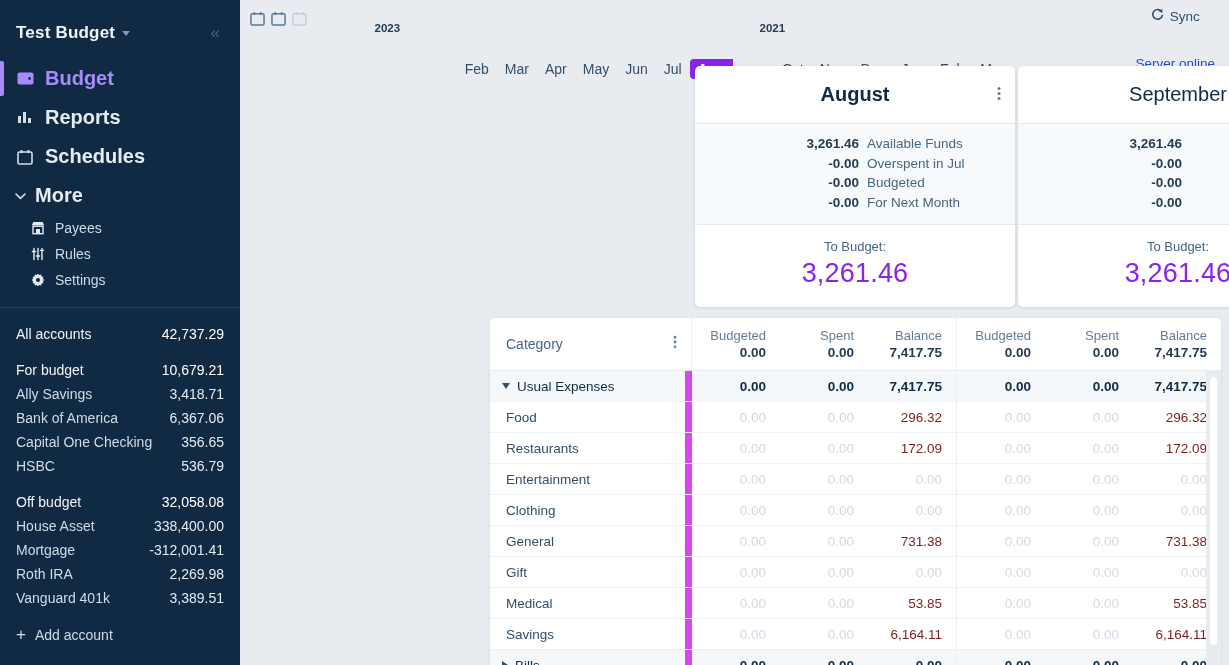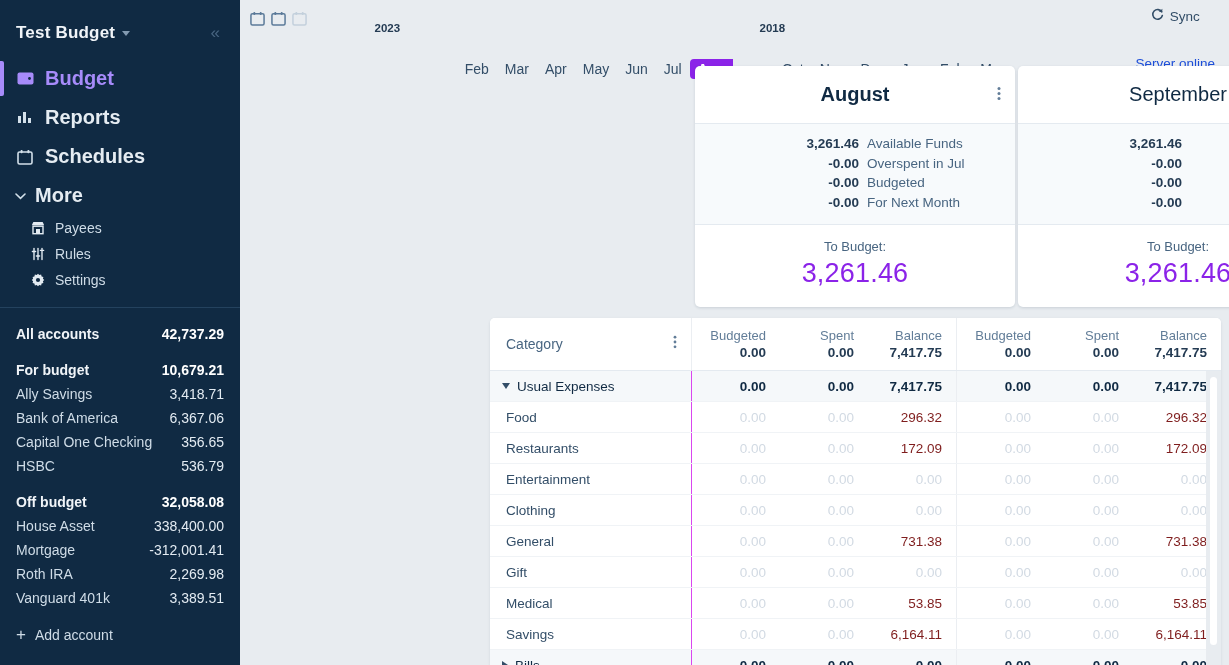--- a/index.html
+++ b/index.html
@@ -49,21 +49,21 @@
   .sub-item {
     display:flex; align-items:center; gap:10px;
     padding: 5px 16px 5px 30px; font-size: 14px; color:#cfdce7; cursor:pointer;
   }
   .sub-ico { width:15px; height:15px; flex:0 0 15px; display:flex; align-items:center; justify-content:center; }
 
   .sb-divider { height:1px; background:#24425e; margin: 14px 0 0 0; }
 
   .accounts { padding: 14px 16px 0 16px; font-size: 14px; }
   .acct-row { display:flex; justify-content:space-between; align-items:center; padding: 4px 0; cursor:pointer; }
-  .acct-row.head { font-weight: bold; color:#f0f4f8; }
+  .acct-row.head { font-weight: normal; color:#f0f4f8; }
   .acct-row .nm { color:#cfdce7; white-space:nowrap; }
   .acct-row.head .nm { color:#f0f4f8; }
   .acct-row .val { color:#e3ebf2; font-variant-numeric: tabular-nums; }
   .acct-row.head .val { color:#ffffff; }
   .acct-gap { height: 12px; }
   .add-acct { display:flex; align-items:center; gap:9px; padding: 16px 16px 0 16px; font-size:14px; color:#cfdce7; cursor:pointer; }
   .plus { font-size:17px; line-height:1; color:#cfdce7; }
 
   
   .main { flex: 1 1 auto; height:665px; position: relative; background:#e8ecf0; overflow:hidden; }
@@ -120,21 +120,21 @@
   .th-group { display:flex; flex:1 1 0; }
   .th-group.gsplit { border-left:1px solid #ebeef2; }
   .th-cell { flex:1 1 0; text-align:right; padding: 9px 14px 0 0; }
   .th-name { font-size:13px; color:#627d98; line-height:17px; }
   .th-val { font-size:13.5px; color:#243b53; font-weight:bold; line-height:18px; font-variant-numeric:tabular-nums; }
 
   .row { display:flex; height:31px; border-bottom:1px solid #f0f3f6; align-items:stretch; }
   .row.group { background:#f5f8fa; }
   .r-cat {
     width:202px; flex:0 0 202px; display:flex; align-items:center; gap:7px;
-    padding-left:16px; border-right:1px solid #d946ef; font-size:13.5px; color:#334e68;
+    padding-left:16px; border-right:7px solid #d946ef; font-size:13.5px; color:#334e68;
   }
   .row.group .r-cat { padding-left:12px; color:#102a43; font-weight:normal; }
   .r-cat .nmtxt { white-space:nowrap; }
   .tri-down { width:0;height:0;border-left:4.5px solid transparent;border-right:4.5px solid transparent;border-top:6px solid #334e68; }
   .tri-right { width:0;height:0;border-top:4.5px solid transparent;border-bottom:4.5px solid transparent;border-left:6px solid #334e68; }
   .r-group { display:flex; flex:1 1 0; }
   .r-group.gsplit { border-left:1px solid #ebeef2; }
   .cell {
     flex:1 1 0; text-align:right; padding-right:14px; font-size:13.5px;
     display:flex; align-items:center; justify-content:flex-end;
@@ -332,21 +332,21 @@
           </span>
           <span>Sync</span>
         </span>
         <span class="server-status">Server online</span>
       </div>
     </div>
 
     <div class="month-strip">
       <div class="year-row">
         <span class="year-lbl" style="left:0px;">2023</span>
-        <span class="year-lbl" style="left:385px;">2018</span>
+        <span class="year-lbl" style="left:385px;">2021</span>
       </div>
       <div class="months">
         <span class="mon">Feb</span>
         <span class="mon">Mar</span>
         <span class="mon">Apr</span>
         <span class="mon">May</span>
         <span class="mon">Jun</span>
         <span class="mon">Jul</span>
         <span class="mon sel-a">Aug</span>
         <span class="mon sel-b">Sep</span>

